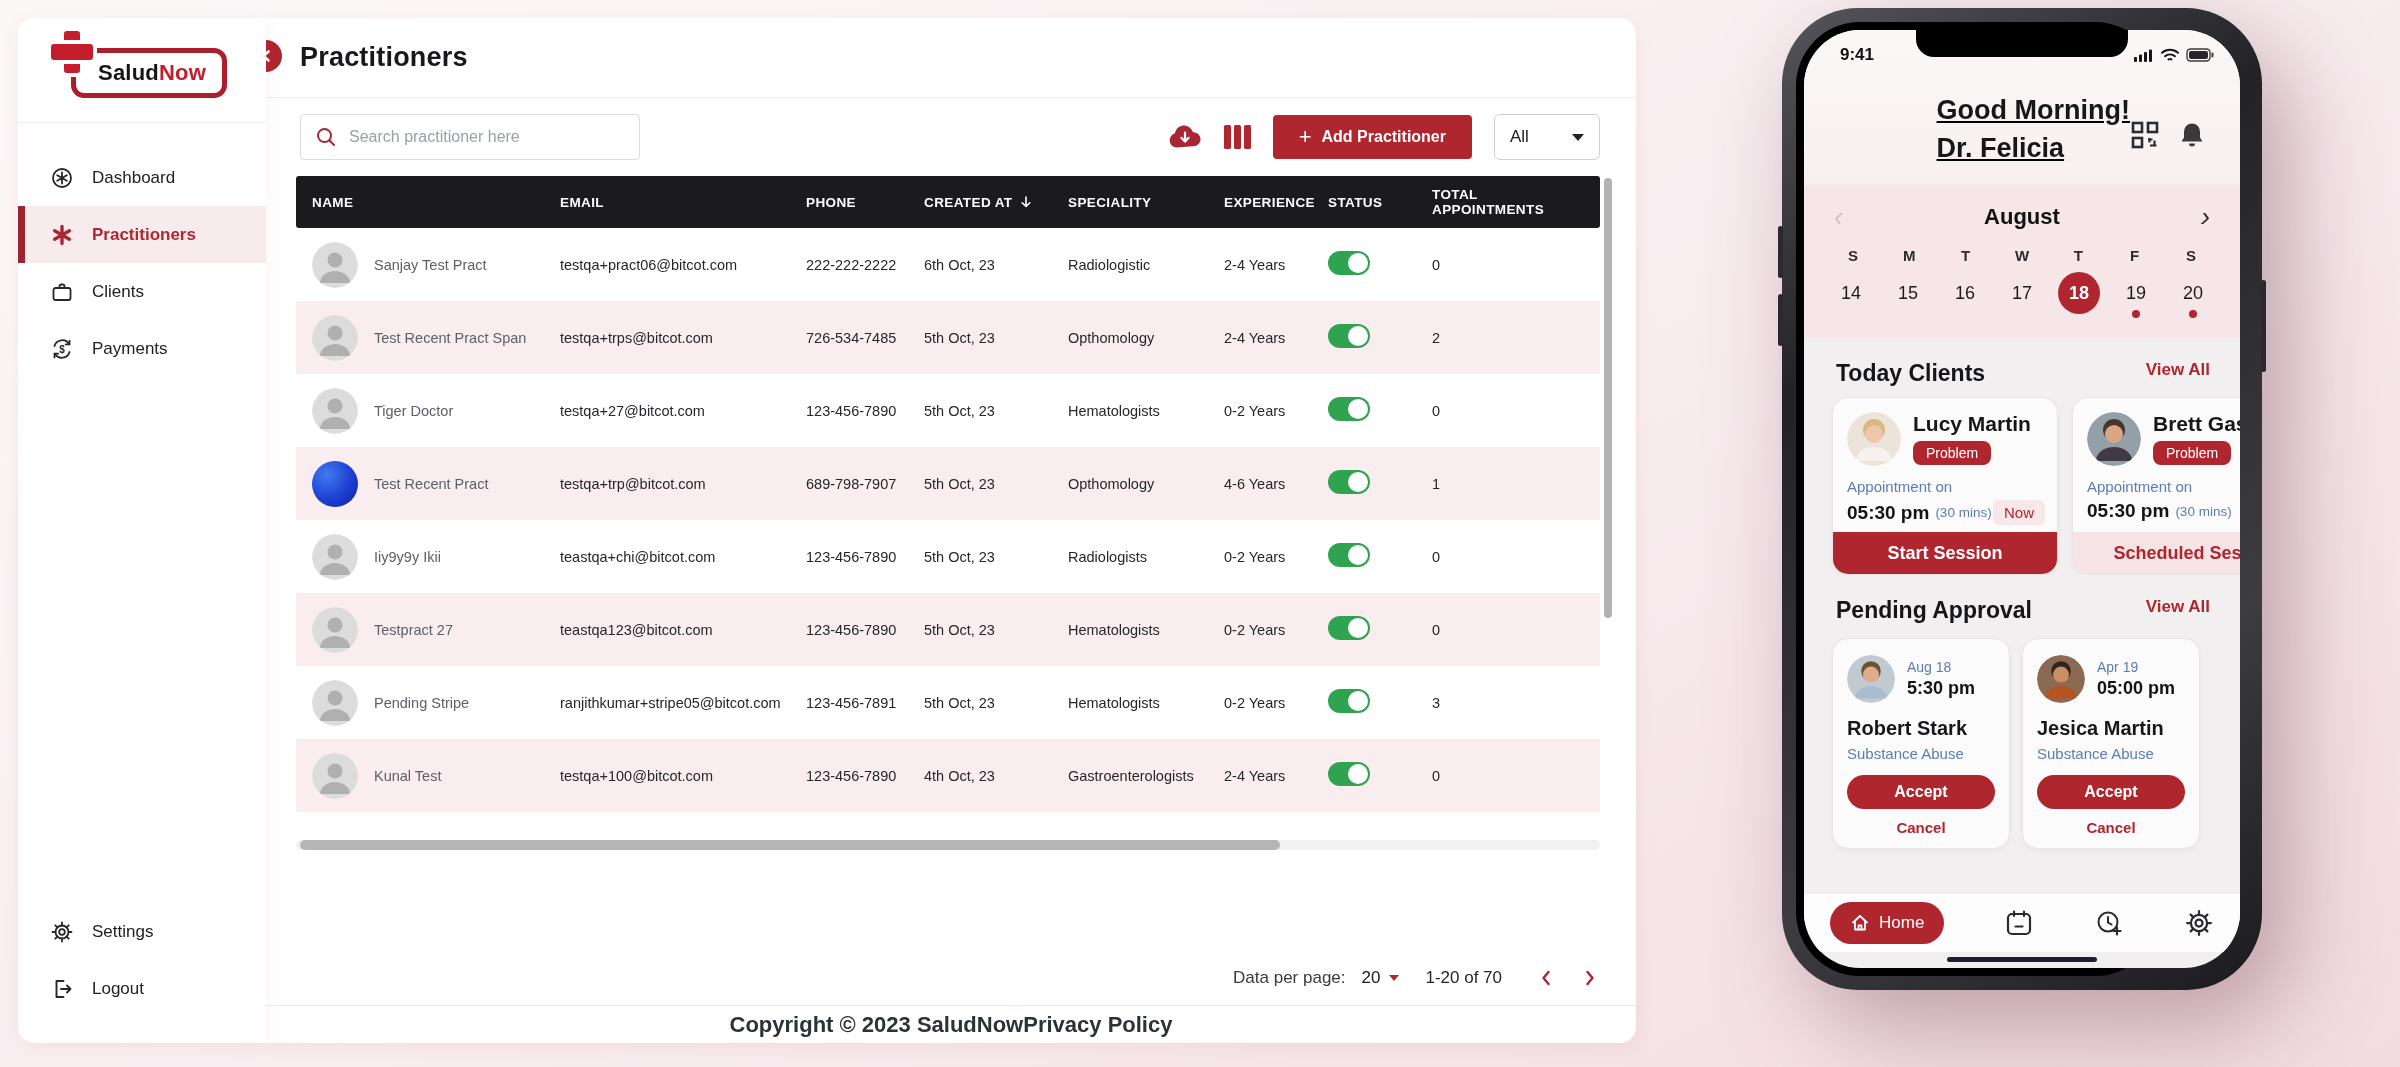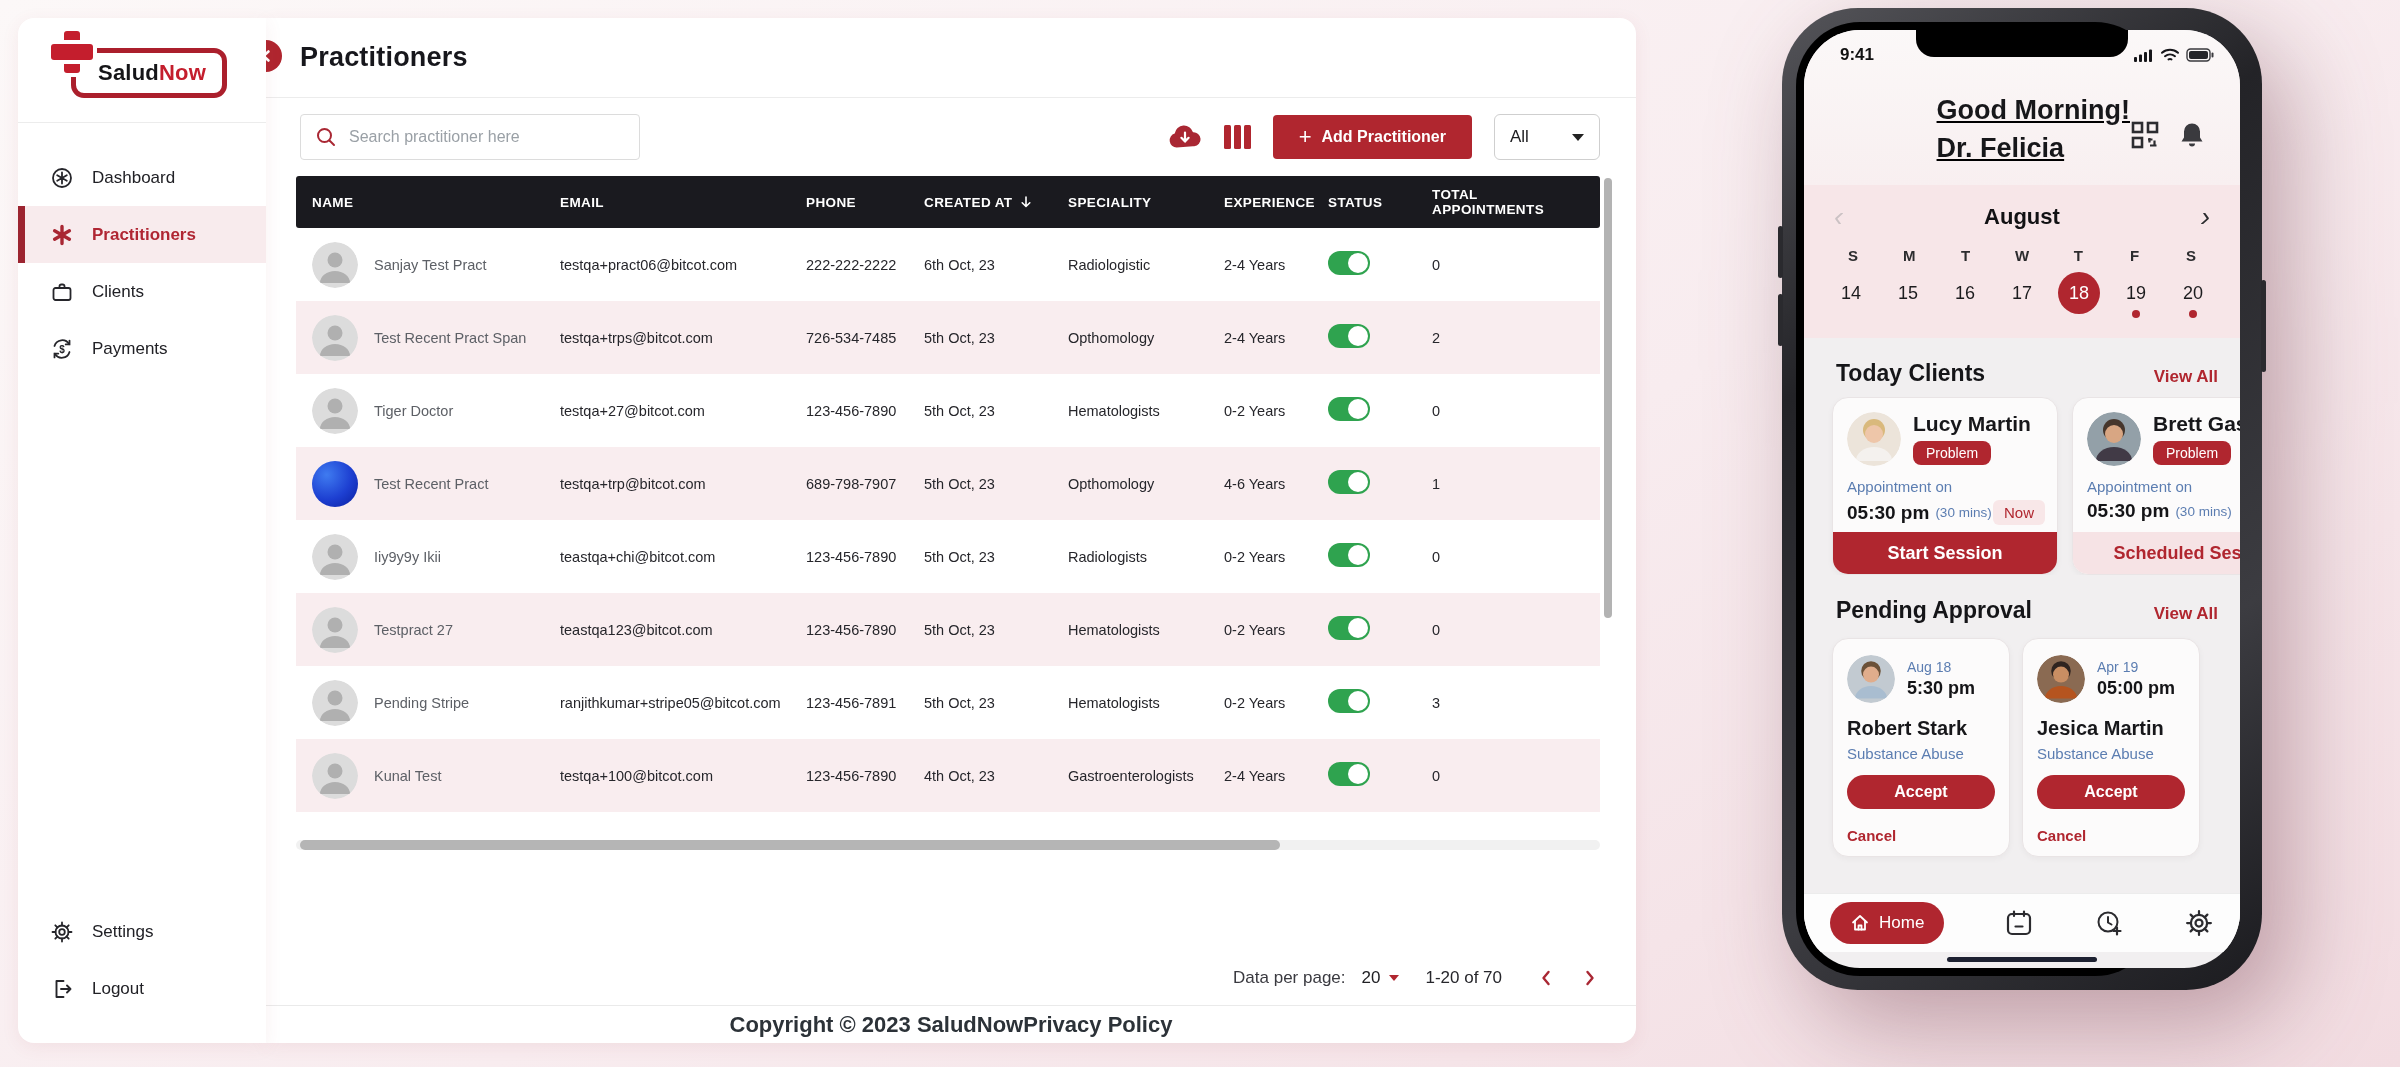--- a/index.html
+++ b/index.html
@@ -102,24 +102,24 @@
   .cal-head { display:flex; align-items:center; justify-content:space-between; height:28px; }
   .month { font-size:22px; font-weight:bold; color:#121214; }
   .ch-l, .ch-r { font-size:28px; line-height:24px; cursor:pointer; padding:0 4px; }
   .ch-l { color:#cbc2c4; } .ch-r { color:#2c2c2e; }
   .cal-days, .cal-dates { display:flex; justify-content:space-between; }
   .cal-days { margin-top:16px; padding:0 8px; }
   .cal-day { width:30px; text-align:center; font-size:15px; font-weight:bold; color:#2c2c2e; }
   .cal-dates { margin-top:8px; }
   .cal-date { position:relative; width:42px; height:42px; border-radius:50%; display:flex; align-items:center;
     justify-content:center; font-size:18px; color:#1c1c1e; cursor:pointer; }
-  .cal-date.sel { background:var(--red,#b0262f); color:#fff; font-weight:normal; }
+  .cal-date.sel { background:var(--red,#b0262f); color:#fff; font-weight:bold; }
   .cal-date .dot { position:absolute; bottom:-4px; left:50%; transform:translateX(-50%); width:8px; height:8px;
     border-radius:50%; background:var(--red,#b0262f); }
-  .section-head { display:flex; align-items:flex-end; justify-content:space-between; padding:22px 22px 10px 32px; }
+  .section-head { display:flex; align-items:flex-start; justify-content:space-between; padding:22px 30px 10px 32px; }
   .sec-title { font-size:23px; font-weight:bold; color:#151518; }
   .view-all { font-size:17px; font-weight:bold; color:var(--red,#b0262f); cursor:pointer; }
   .cards-row { display:flex; gap:14px; padding-left:28px; overflow:hidden; }
   .client-card { flex:none; width:226px; height:178px; background:#fcfbfb; border:1px solid #e9e4e5;
     border-radius:16px; position:relative; box-shadow:0 2px 6px rgba(0,0,0,.04); }
   .cc-top { display:flex; gap:12px; padding:14px 12px 0 14px; }
   .photo { width:54px; height:54px; border-radius:50%; overflow:hidden; flex:none; }
   .cc-name { font-size:21px; font-weight:bold; color:#17171a; white-space:nowrap; }
   .badge { display:inline-block; margin-top:5px; background:var(--red,#b0262f); color:#fff; font-size:14px;
     border-radius:8px; padding:4px 13px; }
@@ -137,21 +137,21 @@
   .p-card { width:178px; background:#fcfbfb; border:1px solid #e9e4e5; border-radius:16px; padding:16px 14px 12px;
     box-shadow:0 2px 6px rgba(0,0,0,.04); }
   .p-top { display:flex; gap:12px; align-items:center; }
   .p-photo { width:48px; height:48px; border-radius:50%; overflow:hidden; flex:none; }
   .p-date { font-size:14px; color:var(--mblue,#5b7db1); }
   .p-time { font-size:18px; font-weight:bold; color:#141417; margin-top:3px; }
   .p-name { font-size:20px; font-weight:bold; color:#17171a; margin-top:14px; white-space:nowrap; }
   .p-cond { font-size:15px; color:var(--mblue,#5b7db1); margin-top:5px; }
   .accept-btn { margin-top:13px; width:100%; height:34px; border:none; border-radius:17px; background:var(--red,#b0262f);
     color:#fff; font-size:16px; font-weight:bold; cursor:pointer; font-family:inherit; }
-  .cancel-link { font-size:15px; font-weight:bold; color:var(--red,#b0262f); margin-top:18px; cursor:pointer; }
+  .cancel-link { text-align:center; font-size:15px; font-weight:bold; color:var(--red,#b0262f); margin-top:10px; cursor:pointer; }
   .bottomnav { position:absolute; left:0; right:0; bottom:16px; height:58px; background:#fdfdfd;
     box-shadow:0 -1px 0 #ececec; display:flex; align-items:center; justify-content:space-between; padding:0 26px; }
   .home-pill { height:42px; background:var(--red,#b0262f); border-radius:21px; display:flex; align-items:center;
     gap:9px; padding:0 20px; color:#fff; font-size:17px; cursor:pointer; }
   .nav-ic { display:inline-flex; cursor:pointer; }
   .home-indicator { position:absolute; left:50%; transform:translateX(-50%); bottom:6px; width:150px; height:5px;
     border-radius:3px; background:#1c2030; }
 </style>
 </head>
 <body>

